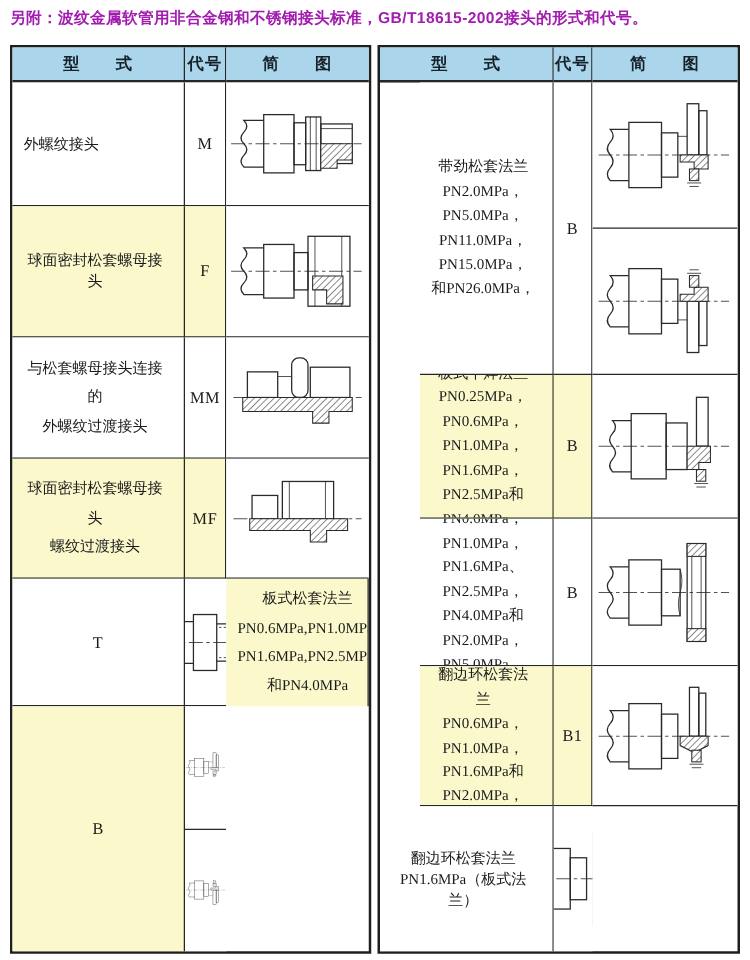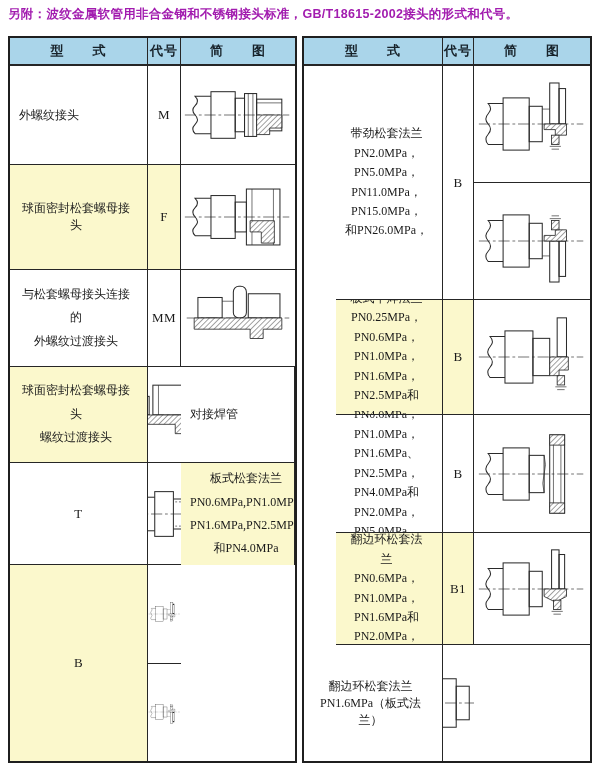--- a/index.html
+++ b/index.html
@@ -112,32 +112,32 @@
         <rect class="ln" x="16" y="24" width="26" height="22"></rect>
         <rect class="ln" x="70" y="20" width="34" height="26"></rect>
         <rect class="ln" x="54" y="12" width="14" height="34" rx="6"></rect>
         <line class="tn" x1="42" y1="28" x2="54" y2="28"></line>
         <polygon class="ht" points="12,46 106,46 106,58 86,58 86,68 72,68 72,58 12,58"></polygon>
       </svg>
     </div>
 
     <div class="c type yl lh-wide">球面密封松套螺母接头
 螺纹过渡接头</div>
+    <div class="c code yl">MF</div>
     <div class="c diag no-r">
       <svg class="d" width="110" height="86" viewBox="0 0 118 92">
         <line class="cl" x1="4" y1="46" x2="114" y2="46"></line>
         <rect class="ln" x="20" y="26" width="22" height="20"></rect>
         <rect class="ln" x="46" y="14" width="44" height="32"></rect>
         <line class="tn" x1="52" y1="14" x2="52" y2="46"></line>
         <line class="tn" x1="83" y1="14" x2="83" y2="46"></line>
         <polygon class="ht" points="18,46 102,46 102,56 84,56 84,66 70,66 70,56 18,56"></polygon>
       </svg>
     </div>
 
-    <div class="c type">对接焊管</div>
     <div class="c code">T</div>
     <div class="c diag no-r">
       <svg class="d" width="110" height="86" viewBox="0 0 118 92">
         <line class="cl" x1="2" y1="46" x2="114" y2="46"></line>
         <path class="ln" d="M28 28 H12 q5 4.5 0 9 q-5 4.5 0 9 q5 4.5 0 9 q-5 4.5 0 9 H28"></path>
         <line class="ln" x1="28" y1="28" x2="48" y2="28"></line>
         <line class="ln" x1="28" y1="64" x2="48" y2="64"></line>
         <rect class="ln" x="48" y="22" width="20" height="48"></rect>
         <line class="ln" x1="68" y1="30" x2="106" y2="30"></line>
         <line class="ln" x1="68" y1="62" x2="106" y2="62"></line>

